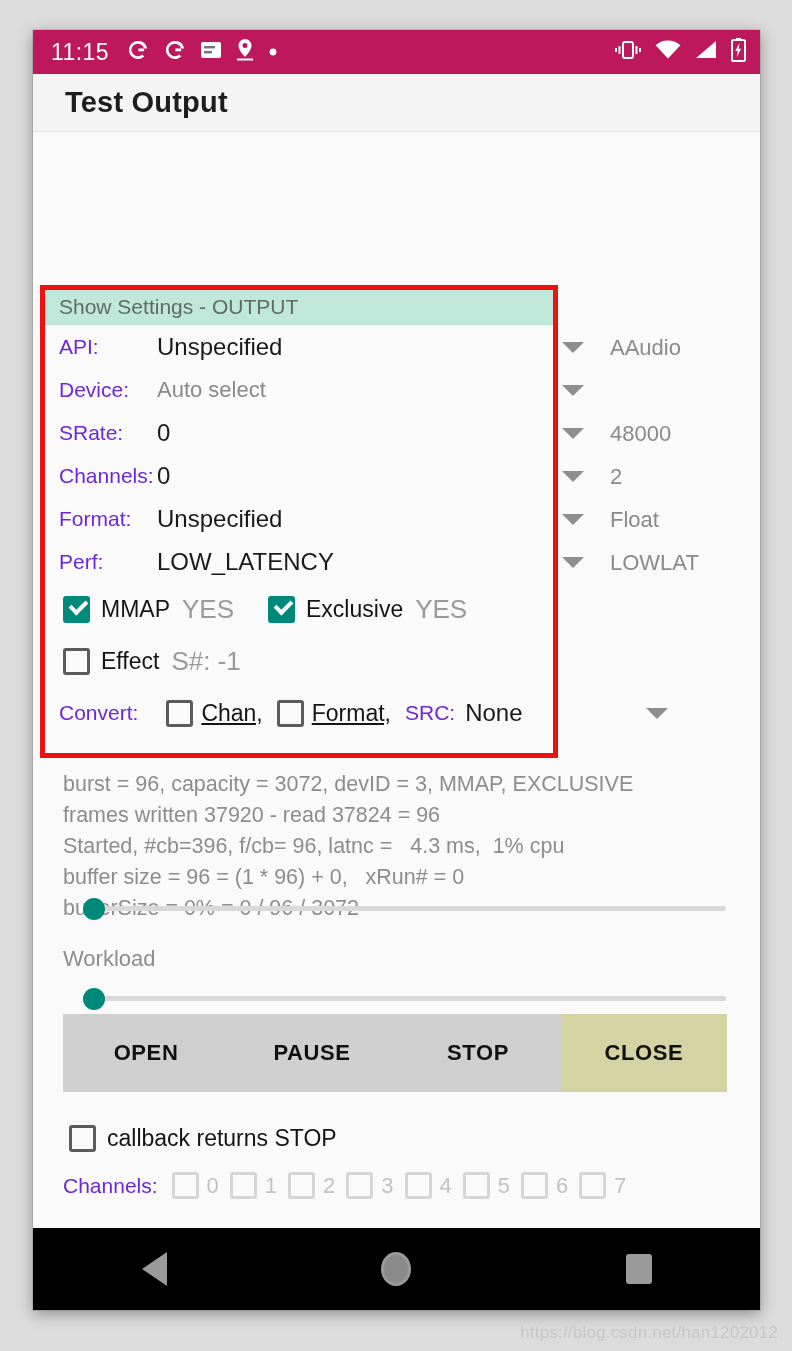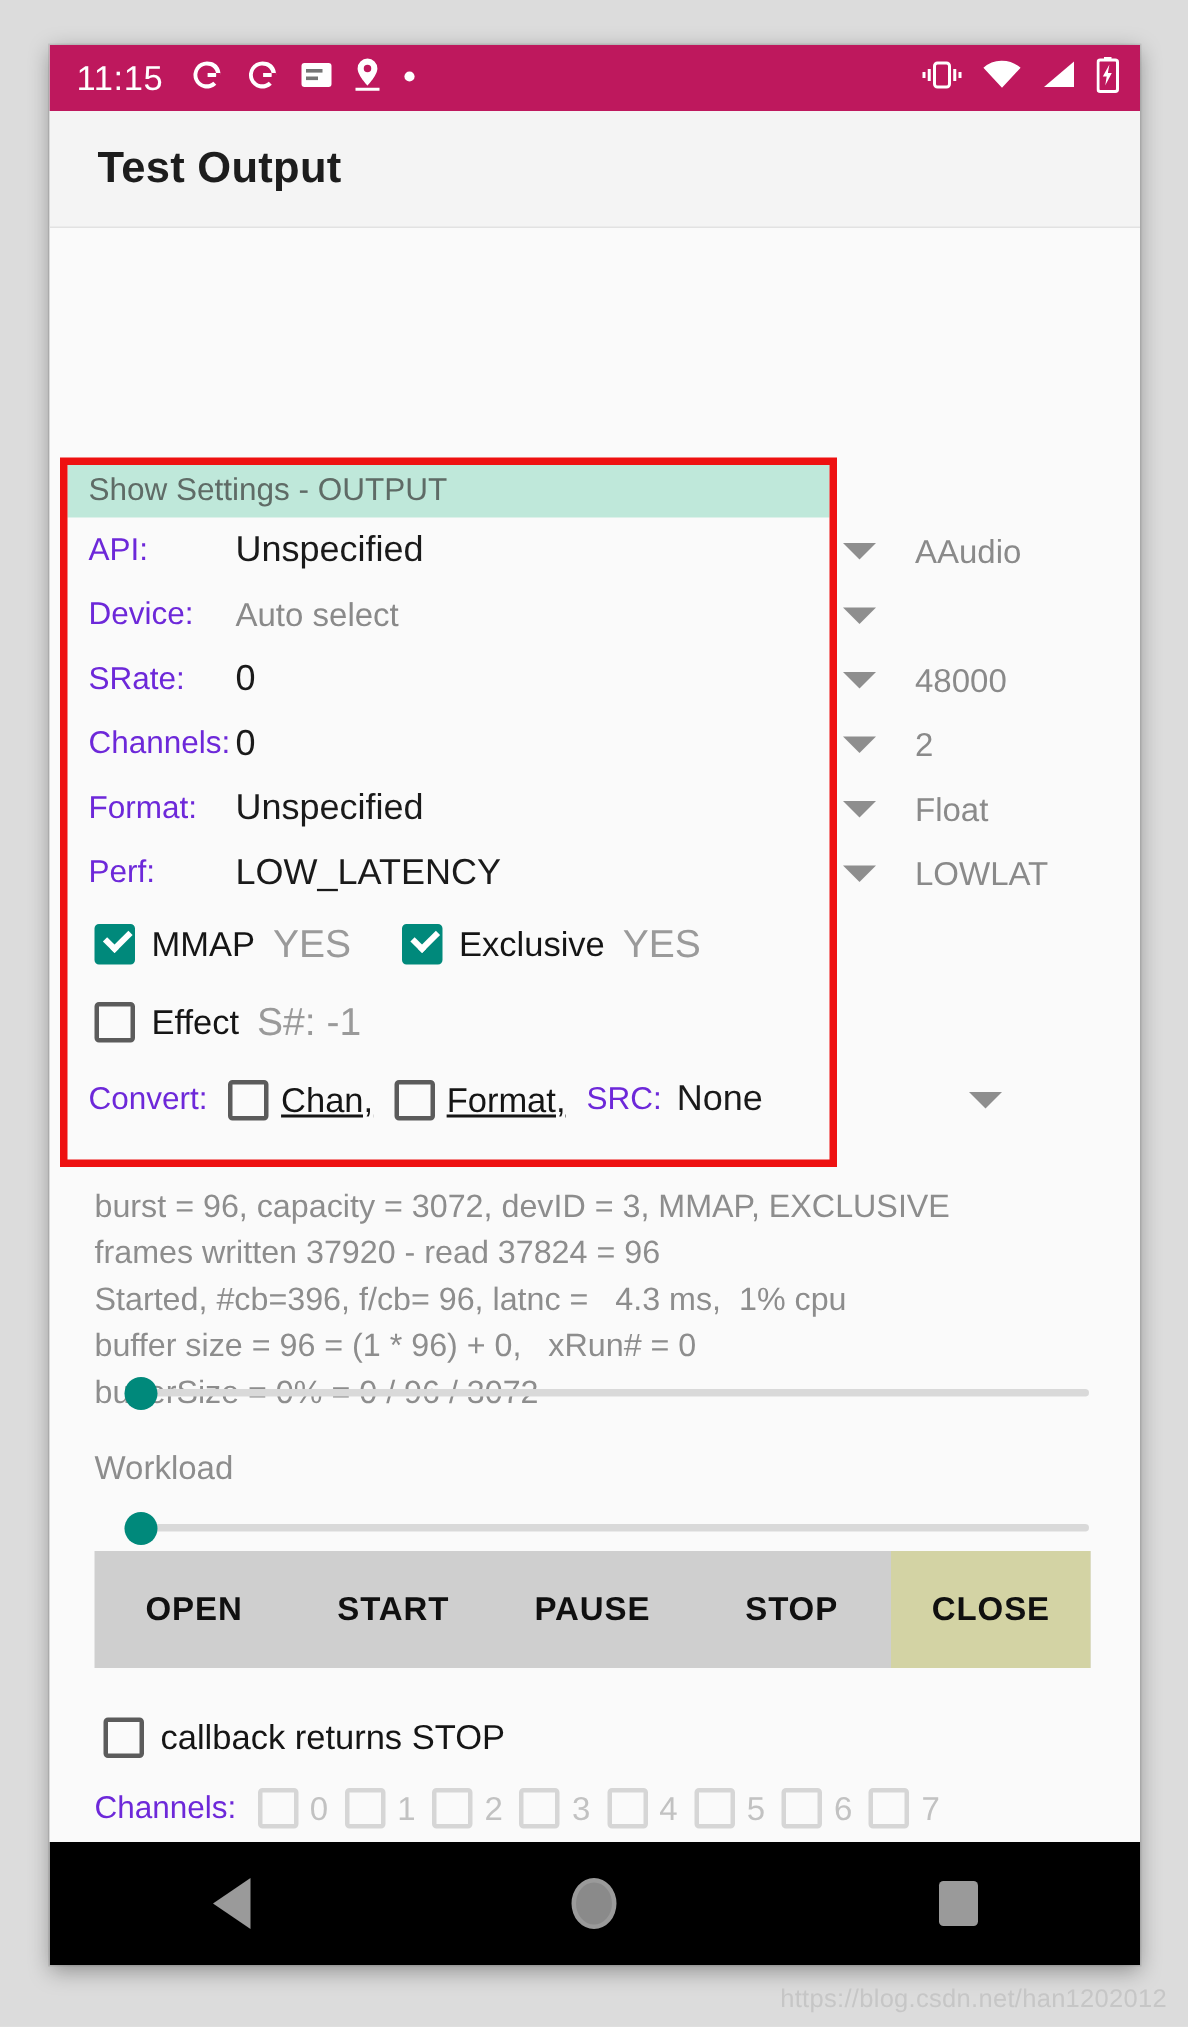--- a/index.html
+++ b/index.html
@@ -31,21 +31,21 @@
     align-items: center;
     padding: 0 14px 0 18px;
     color: #ffffff;
   }
   #clock { font-size: 23px; font-weight: 500; letter-spacing: .4px; }
   .sb-icons-left { display: flex; align-items: center; gap: 13px; margin-left: 17px; }
   .sb-icons-right { display: flex; align-items: center; gap: 13px; margin-left: auto; }
   .sb-ico { display: block; }
   
   #appbar {
-    height: 78px;
+    height: 58px;
     background: #f4f4f4;
     display: flex;
     align-items: center;
     padding-left: 32px;
     border-bottom: 1px solid #e2e2e2;
   }
   #appbar-title { font-size: 29px; font-weight: bold; color: #1d1d1d; letter-spacing: .2px; }
   
   #content {
     position: relative;
@@ -130,21 +130,21 @@
   .cb-label { font-size: 23px; color: #151515; margin-left: 11px; }
   .cb-sub { font-size: 26px; color: #9a9a9a; margin-left: 12px; }
   .gap-lg { margin-left: 34px; }
 
   
   #convert-row {
     display: flex; align-items: center;
     padding-left: 14px; height: 52px;
     position: relative;
   }
-  #convert-row .lbl { margin-right: 14px; }
+  #convert-row .lbl { margin-right: 28px; }
   #convert-row .cb-label { margin-left: 8px; margin-right: 14px; text-decoration: underline; }
 
   
   #status-text {
     position: absolute;
     left: 30px; top: 637px;
     width: 690px;
     color: #8d8d8d;
     font-size: 21.5px;
     line-height: 31px;
@@ -429,21 +429,20 @@
 
       <div id="workload-label">Workload</div>
 
       <div class="slider" id="slider-workload">
         <div class="track"></div>
         <div class="thumb"></div>
       </div>
 
       <div id="button-row">
         <div class="btn">OPEN</div>
-        <div class="btn">START</div>
         <div class="btn">PAUSE</div>
         <div class="btn">STOP</div>
         <div class="btn accent">CLOSE</div>
       </div>
 
       <div id="callback-row" class="cbrow">
         <span class="cb"></span>
         <span class="cb-label">callback returns STOP</span>
       </div>
 

